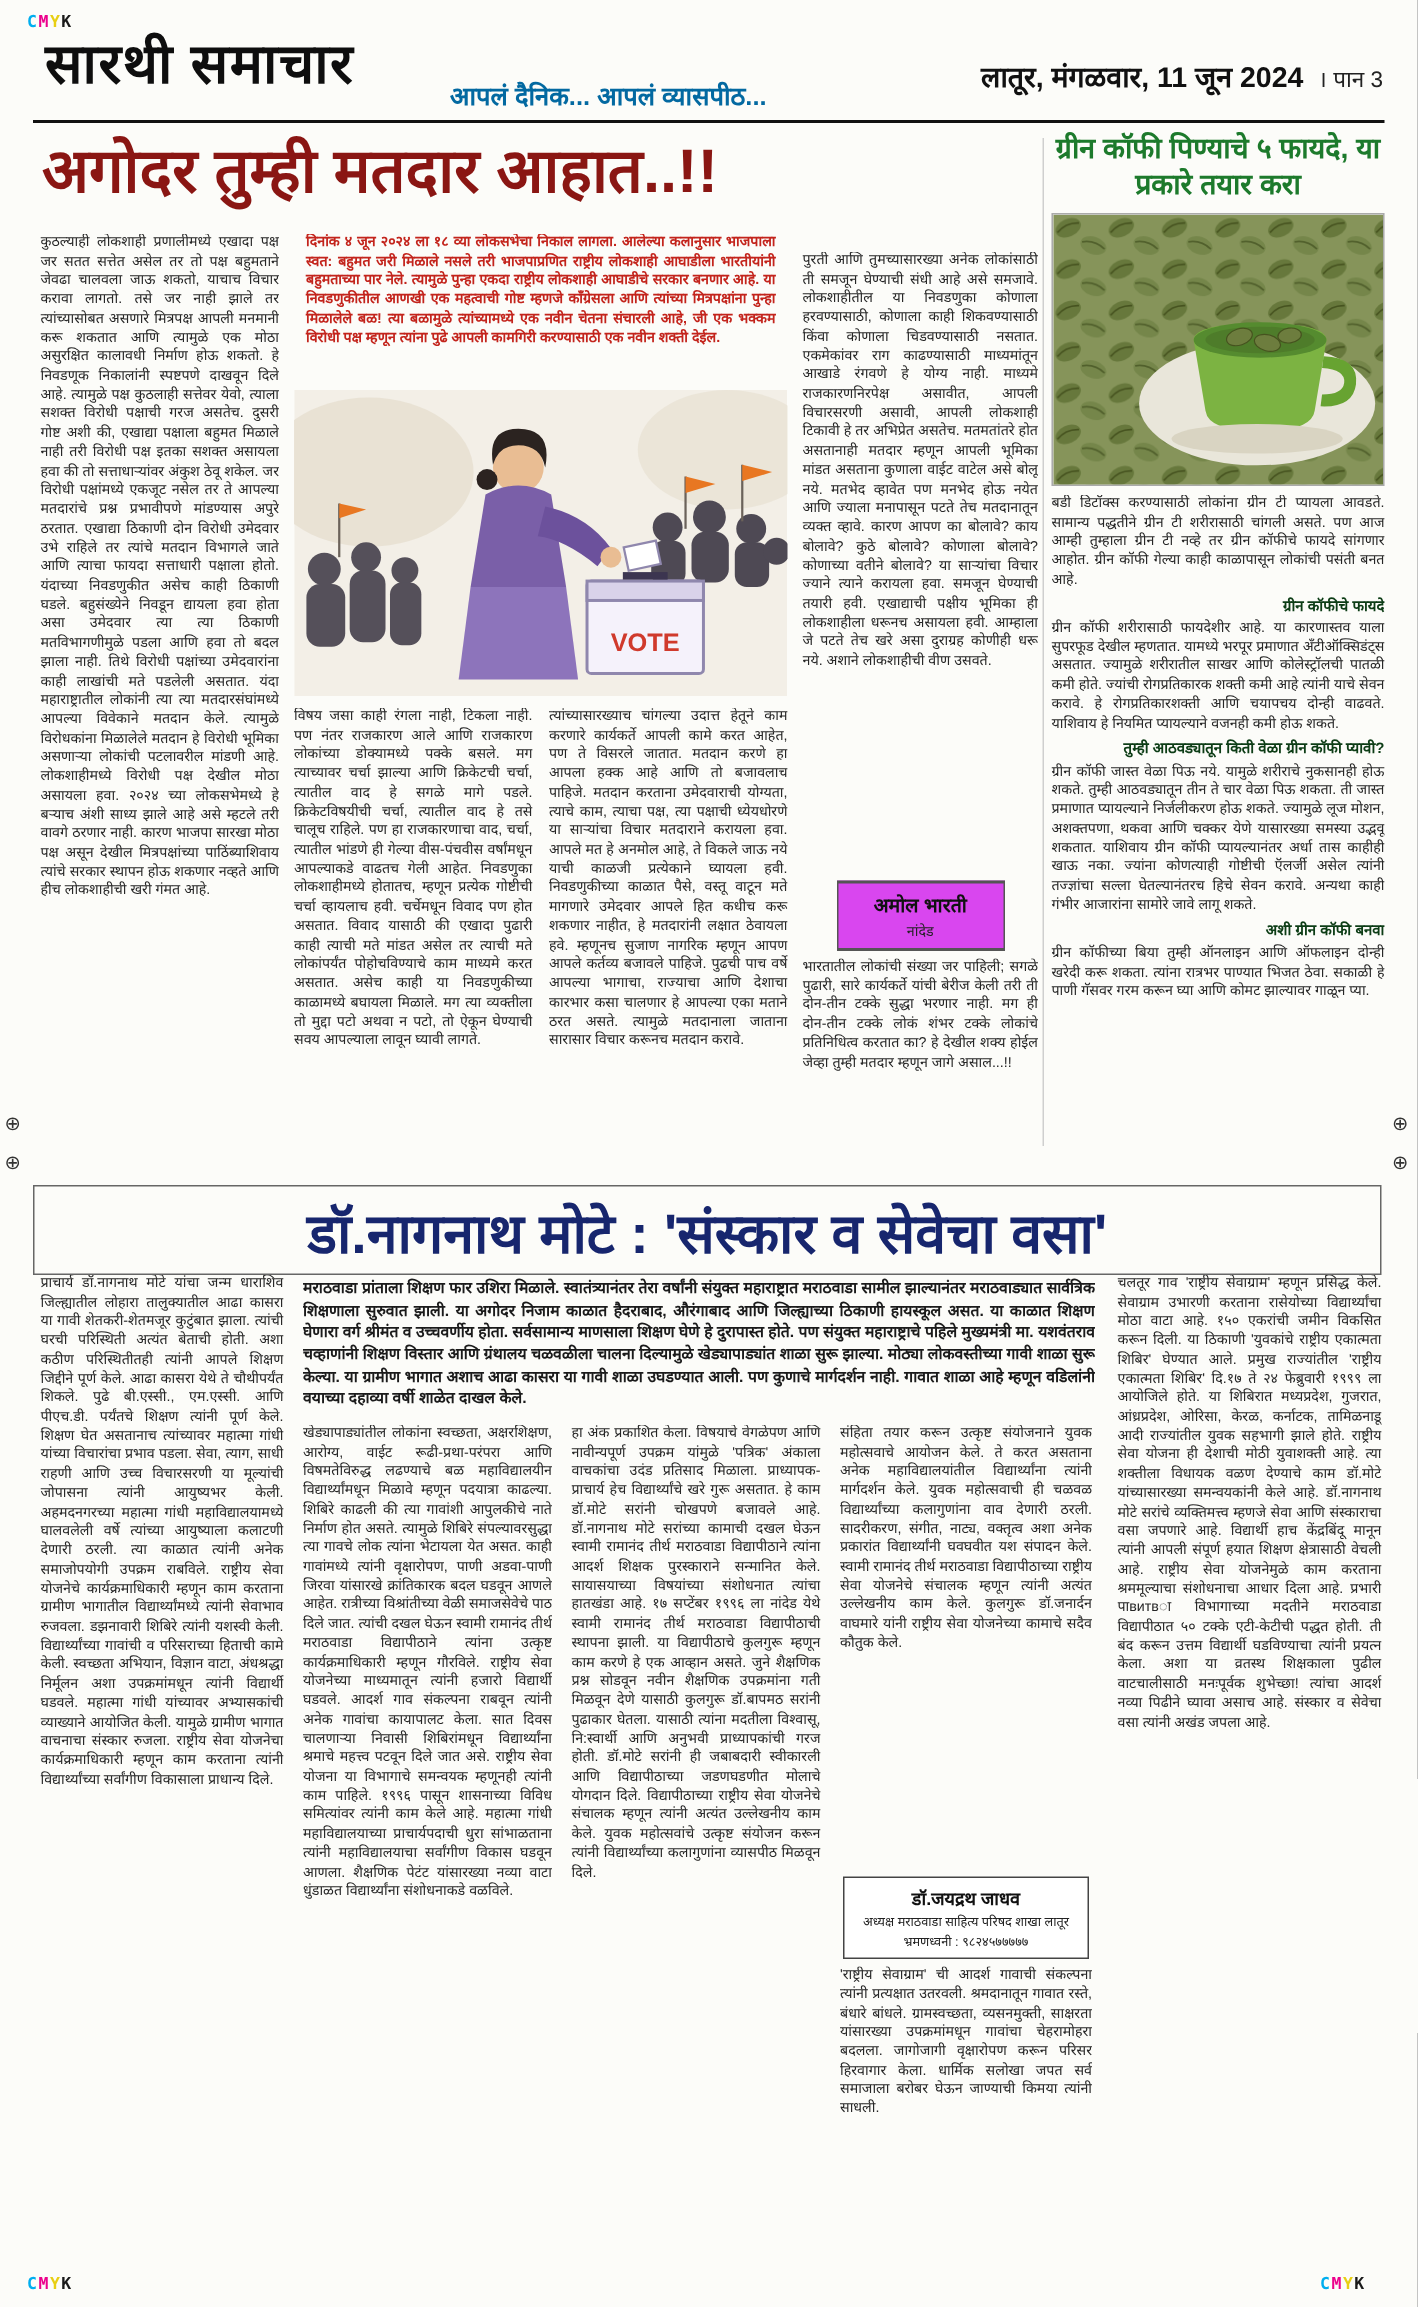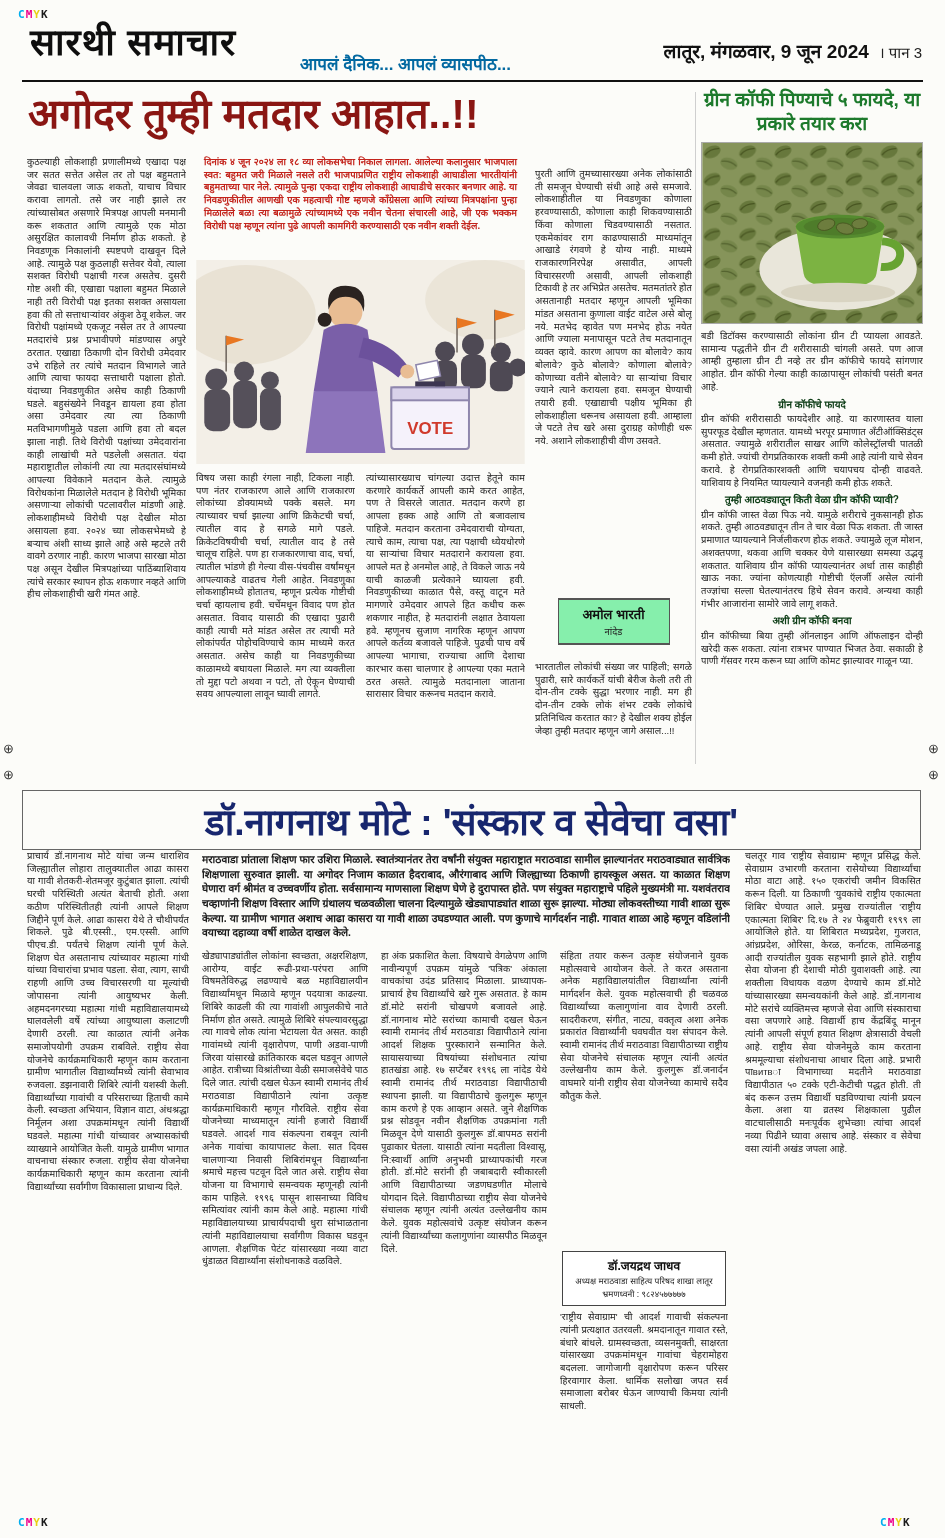--- a/index.html
+++ b/index.html
@@ -24,24 +24,24 @@
   
   .lead-headline { font-size:41px; font-weight:900; color:#8a1613; line-height:1.1; }
   .coffee-headline { font-size:19px; font-weight:bold; color:#1d7a2c; text-align:center; line-height:1.28; }
   .feature-headline-box { border:1px solid #666; display:flex; align-items:center; justify-content:center;margin-top:14px; }
   .feature-headline { font-size:37px; font-weight:900; color:#17266e; }
   
   .bt { font-size:9.5px; line-height:1.34; text-align:justify; color:#262626; overflow:hidden; }
   .bt p { margin-bottom:4px; }
   .red-intro { color:#c3241c; font-weight:bold; padding:0 8px; }
   .intro-bold { font-size:10.5px; font-weight:bold; line-height:1.4; text-align:justify; color:#1b1b1b; overflow:hidden; }
-  .subhead { font-weight:bold; font-size:10px; text-align:center; color:#0d3d16; margin:4px 0 2px; }
+  .subhead { font-weight:bold; font-size:10px; text-align:right; color:#0d3d16; margin:4px 0 2px; }
   
   .author-box { border:1px solid #555; border-top:2px solid #555; border-bottom:2px solid #555;
-    text-align:center; padding:5px 4px; background:#86efac; width:112px; margin:16px auto; flex:none; }
+    text-align:center; padding:5px 4px; background:#d946ef; width:112px; margin:5px auto; flex:none; }
   .author-name { font-size:13px; font-weight:bold; color:#111; }
   .author-sub { font-size:9.5px; color:#222; margin-top:2px; }
   .author-box2 { border:1px solid #444; text-align:center; padding:5px 4px; background:#fff; margin:5px 2px; flex:none; }
   .author-name2 { font-size:12px; font-weight:bold; color:#111; }
   .author-sub2 { font-size:8.5px; color:#222; margin-top:2px; line-height:1.3; }
   .flexcol { display:flex; flex-direction:column; overflow:hidden; }
   .vdiv { background:#cfcfcf; width:1px; }
   .img-frame { border:1px solid #aaa; overflow:hidden; background:#eee; }
   svg { display:block; }
 </style>
@@ -60,21 +60,21 @@
     <span class="c">C</span><span class="m">M</span><span class="y">Y</span><span class="k">K</span>
   </div>
   <div class="abs regmark" style="left:3px; top:742px;">⊕</div>
   <div class="abs regmark" style="left:3px; top:768px;">⊕</div>
   <div class="abs regmark" style="left:928px; top:742px;">⊕</div>
   <div class="abs regmark" style="left:928px; top:768px;">⊕</div>
 
   <div class="abs paper-name" style="left:30px; top:15px;">सारथी समाचार</div>
   <div class="abs tagline" style="left:300px; top:52px;">आपलं दैनिक... आपलं व्यासपीठ...</div>
   <div class="abs datebox" style="left:560px; top:38px; width:362px;">
-    <span class="dateline">लातूर, मंगळवार, 9 जून 2024</span>
+    <span class="dateline">लातूर, मंगळवार, 11 जून 2024</span>
     <span class="pageno">। पान 3</span>
   </div>
   <div class="abs header-rule" style="left:22px; top:80px; width:901px; height:2px;"></div>
 
   <div class="abs lead-headline" style="left:28px; top:92px; width:660px;">अगोदर तुम्ही मतदार आहात..!!</div>
 
   <div class="abs bt" style="left:27px; top:156px; width:159px; height:606px;">कुठल्याही लोकशाही प्रणालीमध्ये एखादा पक्ष जर सतत सत्तेत असेल तर तो पक्ष बहुमताने जेवढा चालवला जाऊ शकतो, याचाच विचार करावा लागतो. तसे जर नाही झाले तर त्यांच्यासोबत असणारे मित्रपक्ष आपली मनमानी करू शकतात आणि त्यामुळे एक मोठा असुरक्षित कालावधी निर्माण होऊ शकतो. हे निवडणूक निकालांनी स्पष्टपणे दाखवून दिले आहे. त्यामुळे पक्ष कुठलाही सत्तेवर येवो, त्याला सशक्त विरोधी पक्षाची गरज असतेच. दुसरी गोष्ट अशी की, एखाद्या पक्षाला बहुमत मिळाले नाही तरी विरोधी पक्ष इतका सशक्त असायला हवा की तो सत्ताधाऱ्यांवर अंकुश ठेवू शकेल. जर विरोधी पक्षांमध्ये एकजूट नसेल तर ते आपल्या मतदारांचे प्रश्न प्रभावीपणे मांडण्यास अपुरे ठरतात. एखाद्या ठिकाणी दोन विरोधी उमेदवार उभे राहिले तर त्यांचे मतदान विभागले जाते आणि त्याचा फायदा सत्ताधारी पक्षाला होतो. यंदाच्या निवडणुकीत असेच काही ठिकाणी घडले. बहुसंख्येने निवडून द्यायला हवा होता असा उमेदवार त्या त्या ठिकाणी मतविभागणीमुळे पडला आणि हवा तो बदल झाला नाही. तिथे विरोधी पक्षांच्या उमेदवारांना काही लाखांची मते पडलेली असतात. यंदा महाराष्ट्रातील लोकांनी त्या त्या मतदारसंघांमध्ये आपल्या विवेकाने मतदान केले. त्यामुळे विरोधकांना मिळालेले मतदान हे विरोधी भूमिका असणाऱ्या लोकांची पटलावरील मांडणी आहे. लोकशाहीमध्ये विरोधी पक्ष देखील मोठा असायला हवा. २०२४ च्या लोकसभेमध्ये हे बऱ्याच अंशी साध्य झाले आहे असे म्हटले तरी वावगे ठरणार नाही. कारण भाजपा सारखा मोठा पक्ष असून देखील मित्रपक्षांच्या पाठिंब्याशिवाय त्यांचे सरकार स्थापन होऊ शकणार नव्हते आणि हीच लोकशाहीची खरी गंमत आहे.</div>
 
   <div class="abs bt red-intro" style="left:196px; top:156px; width:329px; height:99px;">दिनांक ४ जून २०२४ ला १८ व्या लोकसभेचा निकाल लागला. आलेल्या कलानुसार भाजपाला स्वत: बहुमत जरी मिळाले नसले तरी भाजपाप्रणित राष्ट्रीय लोकशाही आघाडीला भारतीयांनी बहुमताच्या पार नेले. त्यामुळे पुन्हा एकदा राष्ट्रीय लोकशाही आघाडीचे सरकार बनणार आहे. या निवडणुकीतील आणखी एक महत्वाची गोष्ट म्हणजे कॉंग्रेसला आणि त्यांच्या मित्रपक्षांना पुन्हा मिळालेले बळ! त्या बळामुळे त्यांच्यामध्ये एक नवीन चेतना संचारली आहे, जी एक भक्कम विरोधी पक्ष म्हणून त्यांना पुढे आपली कामगिरी करण्यासाठी एक नवीन शक्ती देईल.</div>
 

